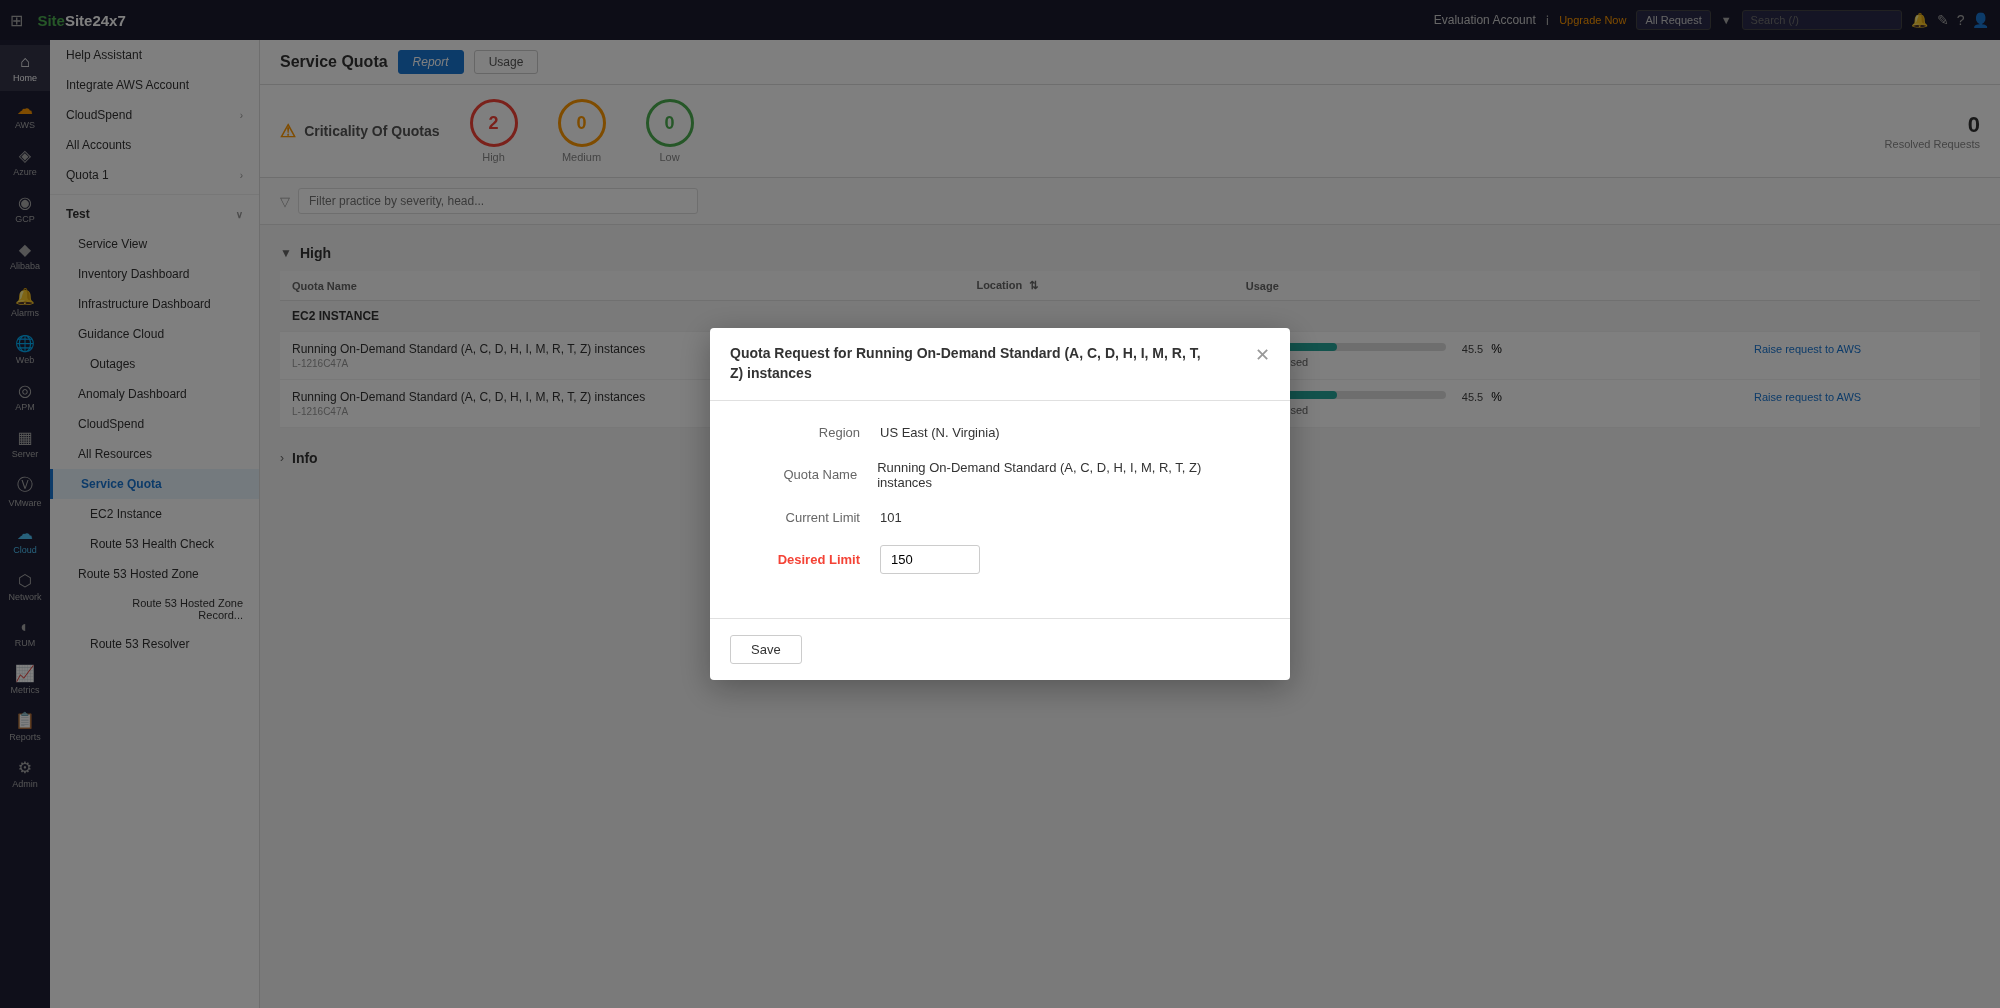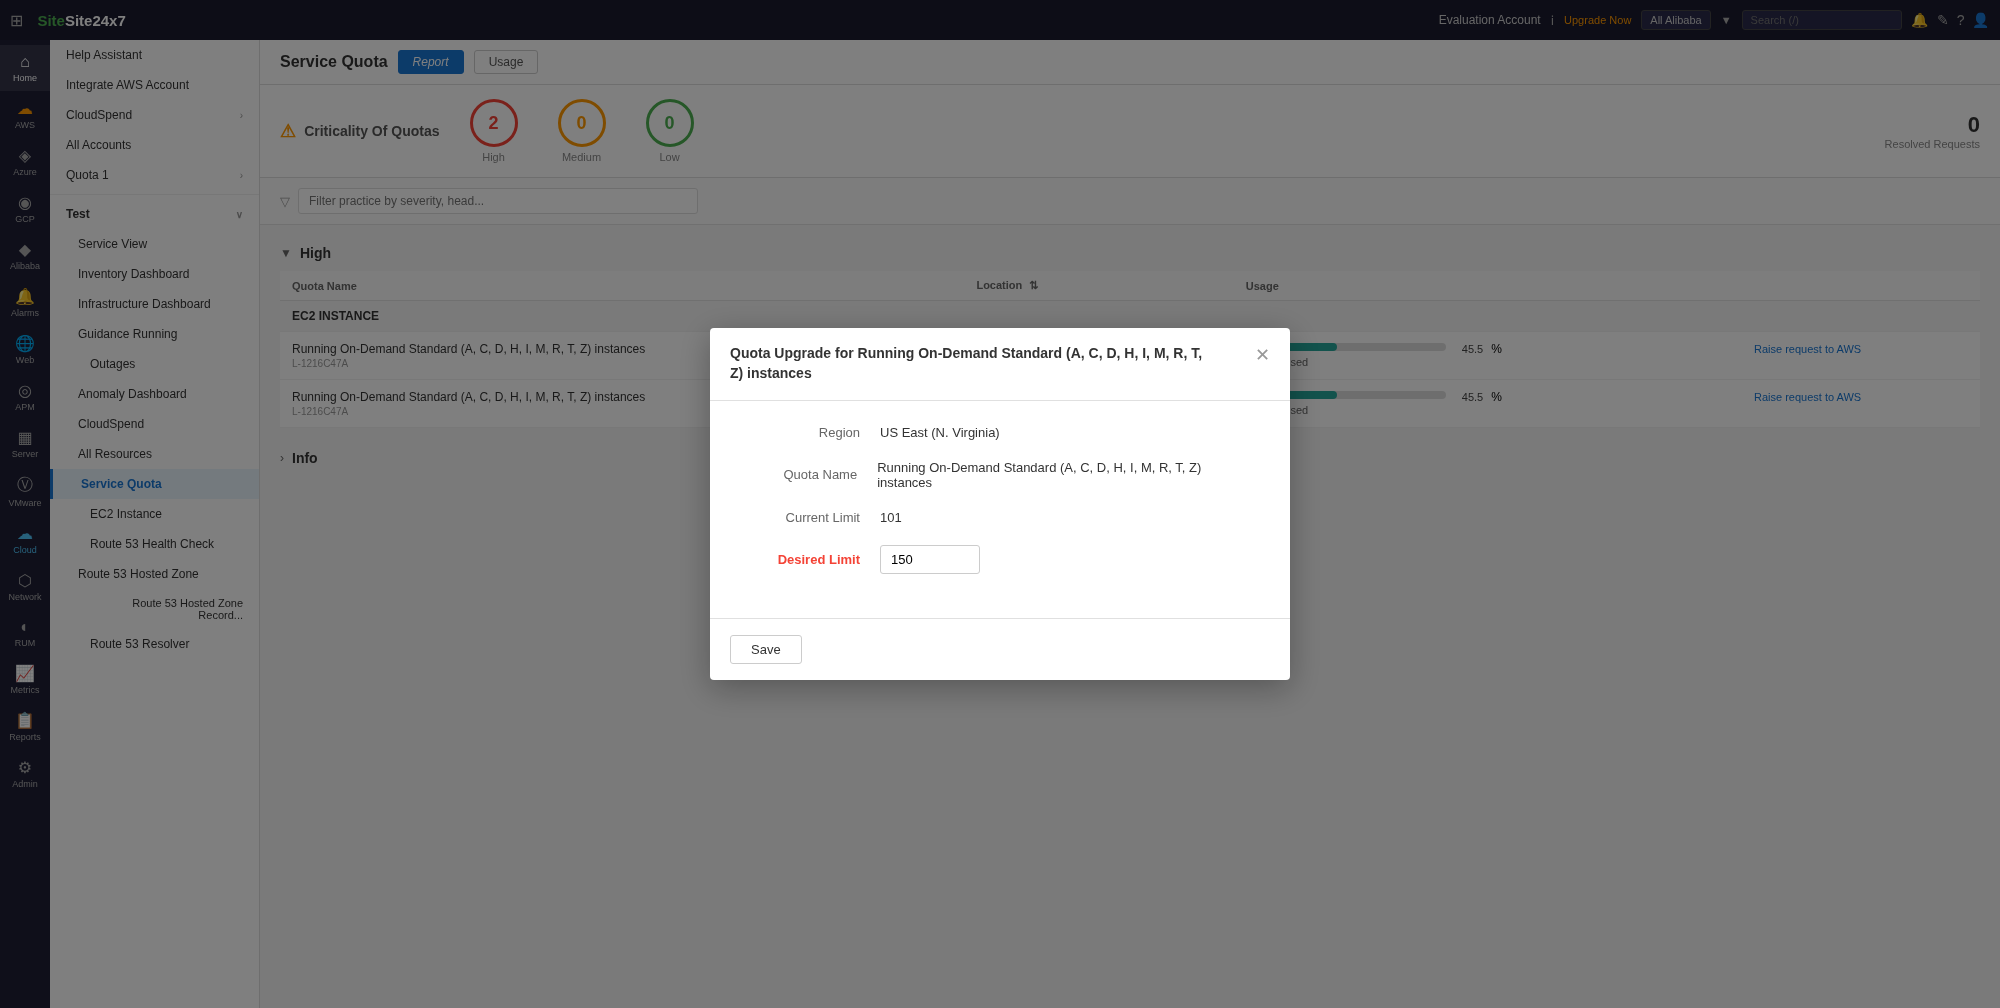--- a/index.html
+++ b/index.html
@@ -271,21 +271,21 @@
 </head>
 <body>
 
 <div class="top-nav">
   <span style="color:#aaa; font-size:16px; cursor:pointer">⊞</span>
   <span class="logo">Site<span>Site24x7</span></span>
   <div class="top-nav-right">
     <span class="eval">Evaluation Account</span>
     <span style="color:#aaa; font-size:13px; cursor:pointer">ℹ</span>
     <span class="upgrade">Upgrade Now</span>
-    <button class="monitors-btn">All Alibaba</button>
+    <button class="monitors-btn">All Request</button>
     <span style="color:#aaa; font-size:11px">▼</span>
     <input class="search-box" placeholder="Search (/)" style="">
     <div class="top-icons">
       <span>🔔</span>
       <span>✎</span>
       <span>?</span>
       <span>👤</span>
     </div>
   </div>
 </div>
@@ -361,21 +361,21 @@
   <div class="sidebar-item">Help Assistant</div>
   <div class="sidebar-item">Integrate AWS Account</div>
   <div class="sidebar-item">CloudSpend <span class="arrow">›</span></div>
   <div class="sidebar-item">All Accounts</div>
   <div class="sidebar-item">Quota 1 <span class="arrow">›</span></div>
   <div class="sidebar-divider"></div>
   <div class="sidebar-item" style="font-weight:600">Test <span class="arrow">∨</span></div>
   <div class="sidebar-item" style="padding-left:28px">Service View</div>
   <div class="sidebar-item" style="padding-left:28px">Inventory Dashboard</div>
   <div class="sidebar-item" style="padding-left:28px">Infrastructure Dashboard</div>
-  <div class="sidebar-item" style="padding-left:28px">Guidance Running</div>
+  <div class="sidebar-item" style="padding-left:28px">Guidance Cloud</div>
   <div class="sidebar-item" style="padding-left:40px">Outages</div>
   <div class="sidebar-item" style="padding-left:28px">Anomaly Dashboard</div>
   <div class="sidebar-item" style="padding-left:28px">CloudSpend</div>
   <div class="sidebar-item" style="padding-left:28px">All Resources</div>
   <div class="sidebar-item active" style="padding-left:28px; position:relative">Service Quota</div>
   <div class="sidebar-item" style="padding-left:40px">EC2 Instance</div>
   <div class="sidebar-item" style="padding-left:40px">Route 53 Health Check</div>
   <div class="sidebar-item" style="padding-left:28px">Route 53 Hosted Zone</div>
   <div class="sidebar-item" style="padding-left:40px; font-size:11px">Route 53 Hosted Zone Record...</div>
   <div class="sidebar-item" style="padding-left:40px">Route 53 Resolver</div>
@@ -506,21 +506,21 @@
 
   <div class="info-row">
     <span class="chevron">›</span>
     <h3>Info</h3>
   </div>
 </div>
 
 <div class="modal-overlay">
   <div class="modal">
     <div class="modal-header">
-      <h3>Quota Upgrade for Running On-Demand Standard (A, C, D, H, I, M, R, T, Z) instances</h3>
+      <h3>Quota Request for Running On-Demand Standard (A, C, D, H, I, M, R, T, Z) instances</h3>
       <span class="modal-close">✕</span>
     </div>
     <div class="modal-body">
       <div class="modal-row">
         <span class="modal-label">Region</span>
         <span class="modal-value">US East (N. Virginia)</span>
       </div>
       <div class="modal-row">
         <span class="modal-label">Quota Name</span>
         <span class="modal-value">Running On-Demand Standard (A, C, D, H, I, M, R, T, Z) instances</span>

